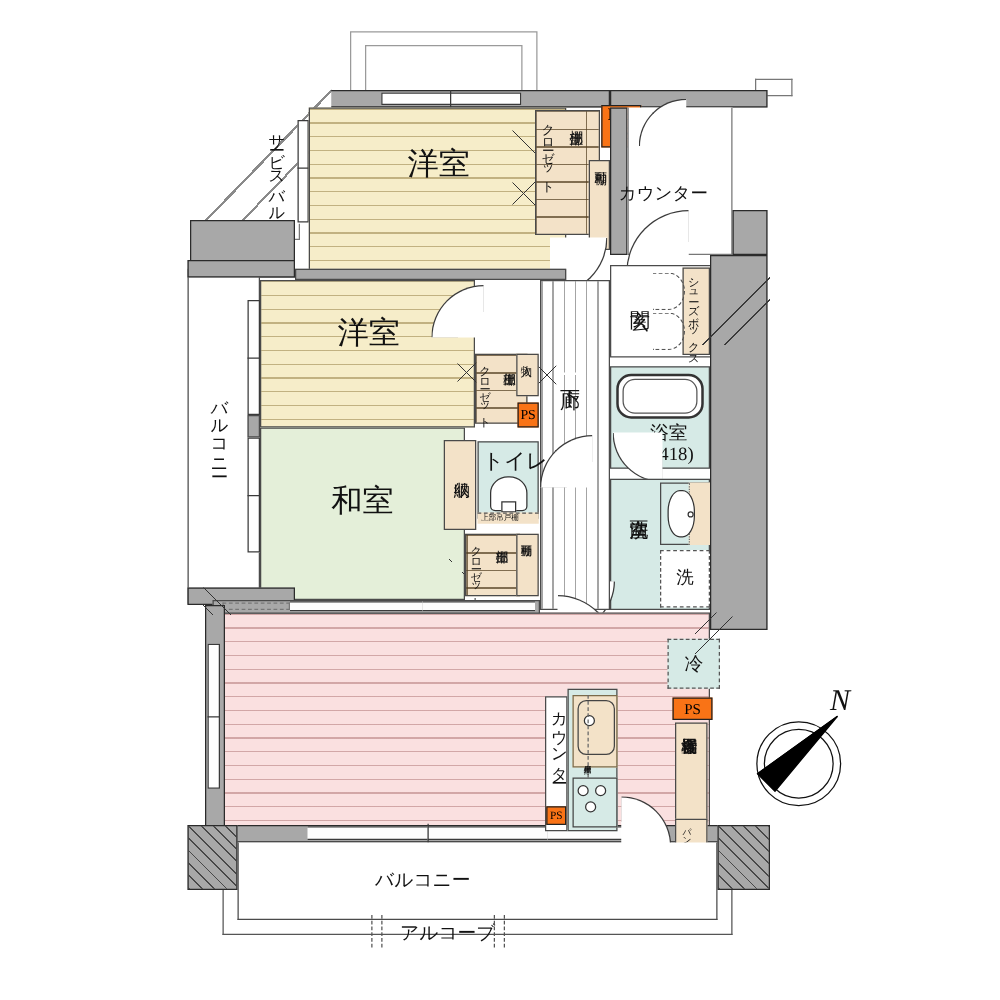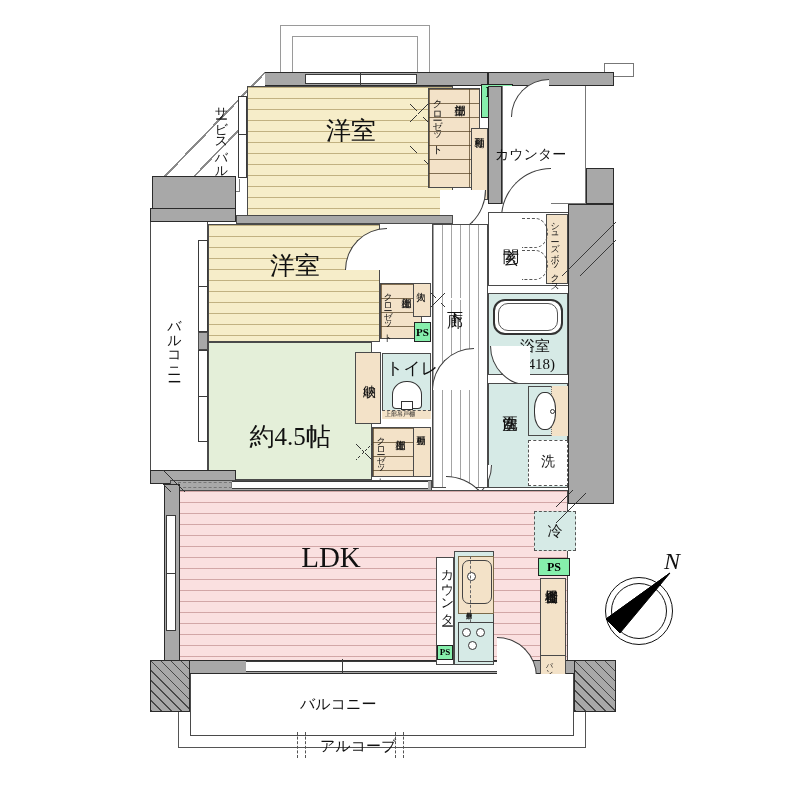--- a/index.html
+++ b/index.html
@@ -54,22 +54,22 @@
   .sw-bl{border-radius:0 100% 0 0;}
   .sw-tr{border-radius:0 0 0 100%;}
   .sw-tl{border-radius:0 0 100% 0;}
 
   
   .sash{background:#fff;border:1px solid #3a3a3a;}
   .sash-h{background:#fdfdfd;border-top:1px solid #3a3a3a;border-bottom:1px solid #3a3a3a;}
   .mullion{background:#3a3a3a;}
 
   
-  .tag{background:#86efac;border:1px solid #222;display:flex;align-items:center;
-       justify-content:center;text-align:center;line-height:1.0;font-weight:bold;}
+  .tag{background:#f97316;border:1px solid #222;display:flex;align-items:center;
+       justify-content:center;text-align:center;line-height:1.0;}
 
   
   .dashbox{border:1px dashed #555;}
 
   
   .tub{border:2px solid #333;border-radius:12px;background:#fff;}
   .bowl{border:1px solid #333;border-radius:50%;background:#fff;}
   .wc{border:1px solid #333;border-radius:48% 48% 14% 14%;background:#fff;}
 
   
@@ -217,21 +217,21 @@
   <div class="abs room floor-water" style="left:382px;top:353px;width:49px;height:62px;"></div>
   <div class="label" style="left:386px;top:357px;font-size:17px;">トイレ</div>
   <div class="abs wc" style="left:392px;top:381px;width:30px;height:28px;"></div>
   <div class="abs" style="left:401px;top:401px;width:12px;height:9px;border:1px solid #333;background:#fff;"></div>
   <div class="abs" style="left:382px;top:410px;width:49px;height:9px;background:#f3e2c8;border-top:1px dashed #555;"></div>
   <div class="label" style="left:385px;top:410px;font-size:6px;">上部吊戸棚</div>
 
   <div class="abs swing sw-br" style="left:432px;top:348px;width:42px;height:42px;border-right:none;border-bottom:none;"></div>
 
   <div class="abs room floor-tatami" style="left:208px;top:342px;width:164px;height:138px;"></div>
-  <div class="label ctr" style="left:230px;top:421px;width:120px;height:30px;font-size:25px;">約4.5帖</div>
+  <div class="label ctr" style="left:245px;top:385px;width:90px;height:30px;font-size:25px;">和室</div>
 
   <div class="abs room floor-closet" style="left:355px;top:352px;width:26px;height:72px;"></div>
   <div class="label vert" style="left:360px;top:375px;font-size:13px;">収納</div>
 
   <div class="abs room floor-closet shelfgrid" style="left:372px;top:427px;width:44px;height:50px;"></div>
   <div class="label vert" style="left:374px;top:430px;font-size:9px;">クローゼット</div>
   <div class="label vert" style="left:393px;top:432px;font-size:10px;">上部棚</div>
   <div class="abs room floor-closet" style="left:413px;top:427px;width:18px;height:50px;"></div>
   <div class="label vert" style="left:414px;top:429px;font-size:9px;">可動棚</div>
   <div class="abs" style="left:356px;top:436px;width:16px;height:32px;
@@ -246,21 +246,20 @@
   <div class="abs wall" style="left:150px;top:470px;width:86px;height:14px;"></div>
 
   <div class="abs sash" style="left:198px;top:240px;width:10px;height:92px;"></div>
   <div class="abs mullion" style="left:198px;top:286px;width:10px;height:1px;"></div>
   <div class="abs sash" style="left:198px;top:350px;width:10px;height:92px;"></div>
   <div class="abs mullion" style="left:198px;top:396px;width:10px;height:1px;"></div>
 
   <div class="abs wallthin" style="left:198px;top:332px;width:10px;height:18px;"></div>
 
   <div class="abs room floor-ldk" style="left:178px;top:490px;width:390px;height:175px;"></div>
-  <div class="label ctr" style="left:276px;top:540px;width:110px;height:34px;font-size:29px;">LDK</div>
 
   <div class="abs wallthin" style="left:170px;top:480px;width:262px;height:11px;"></div>
   <div class="abs sash-h" style="left:232px;top:481px;width:106px;height:8px;"></div>
   <div class="abs sash-h" style="left:338px;top:481px;width:90px;height:8px;"></div>
   <div class="abs" style="left:178px;top:482px;width:54px;height:6px;border:1px dashed #777;"></div>
 
   <div class="abs wall" style="left:164px;top:484px;width:16px;height:182px;"></div>
   <div class="abs sash" style="left:166px;top:515px;width:10px;height:116px;"></div>
   <div class="abs mullion" style="left:166px;top:573px;width:10px;height:1px;"></div>
 

